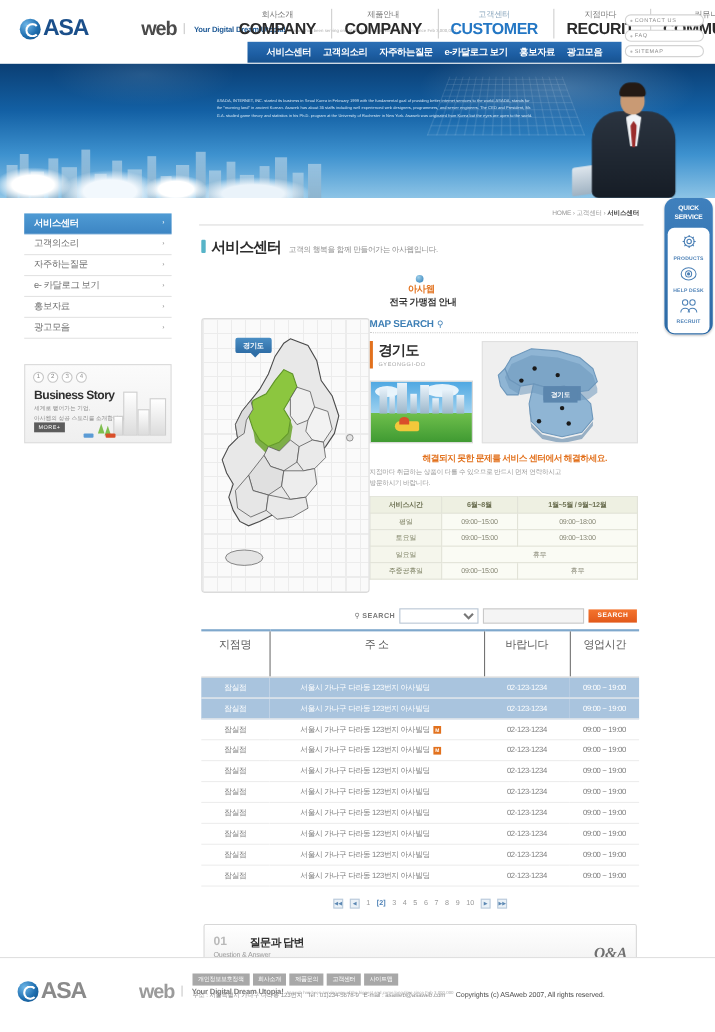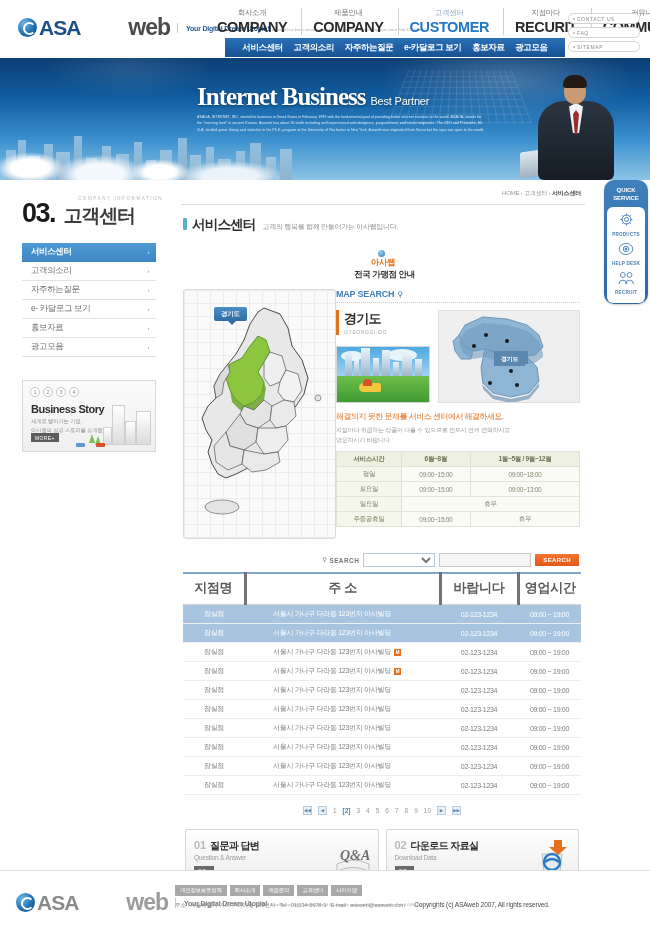--- a/index.html
+++ b/index.html
@@ -18,21 +18,21 @@
     width: 19px; height: 19px; border-radius: 50%;
     background: radial-gradient(circle at 32% 30%, #6fb7e8 0%, #1f6fb0 55%, #0d4a80 100%);
     position: relative; margin-right: 2px;
   }
   .logo-mark::after {
     content: ""; position: absolute; left: 5px; top: 4px;
     width: 9px; height: 9px; border-radius: 50%;
     border: 2px solid #fff; border-right-color: transparent;
   }
   .logo-text { font-size: 21px; font-weight: bold; letter-spacing: -1px; color: #1b4f8a; }
-  .logo-text .web { color: #4a4a4a; font-weight: bold; font-size: 23px; padding-left: 48px; }
+  .logo-text .web { color: #4a4a4a; font-weight: bold; font-size: 18px; padding-left: 48px; }
   .logo-tag { margin-left: 7px; padding-left: 8px; border-left: 1px solid #c9c9c9; }
   .logo-tag-main { font-size: 7px; font-weight: bold; color: #1f5a96; letter-spacing: -.2px; }
   .logo-tag-sub { font-size: 4px; color: #adadad; line-height: 1.45; margin-top: 1px; }
 
   .mainnav { position: absolute; left: 208px; top: 8px; display: flex; }
   .navitem { padding: 0 14px 0 9px; position: relative; text-align: left; }
   .navitem + .navitem { border-left: 1px solid #cfcfcf; padding-left: 11px; }
   .nav-kr { font-size: 7.5px; color: #777; letter-spacing: -.3px; display: block; text-align: center; }
   .nav-en { font-size: 14.5px; font-weight: bold; color: #2b2b2b; letter-spacing: -.4px; display: block; margin-top: 1px; }
   .navitem.active .nav-en { color: #2477c4; }
@@ -225,21 +225,21 @@
   }
   .region-map .tag {
     position: absolute; left: 55px; top: 42px; background: #5b86ae; color: #fff;
     font-size: 6px; font-weight: bold; padding: 2px 7px; letter-spacing: -.3px; z-index: 4;
   }
   .region-map .dot { position: absolute; width: 4px; height: 4px; border-radius: 50%; background: #1a1a1a; z-index: 3; }
 
   .reg-desc { margin-top: 8px; }
   .reg-desc .l1 { font-size: 11px; font-weight: bold; color: #333; letter-spacing: -.7px; font-family: "Liberation Serif", serif; }
   .reg-desc .l1 .brand { color: #c0392b; }
-  .reg-desc .l2 { font-size: 8px; font-weight: normal; color: #e2711d; letter-spacing: -.5px; margin-top: 2px; }
+  .reg-desc .l2 { font-size: 8px; font-weight: bold; color: #e2711d; letter-spacing: -.5px; margin-top: 2px; margin-left: 48px; }
   .reg-desc .l3 { font-size: 6px; color: #999; line-height: 1.7; margin-top: 3px; letter-spacing: -.2px; }
 
   .hours { width: 244px; border-collapse: collapse; margin-top: 6px; }
   .hours th, .hours td {
     border: 1px solid #e2e3d8; text-align: center; font-size: 6.5px; padding: 2.5px 0;
     letter-spacing: -.3px;
   }
   .hours th { background: #eef0e2; color: #6f7355; font-weight: bold; }
   .hours td { background: #fafbf4; color: #8a8a78; }
   .hours td.lbl { background: #f5f6ec; color: #7d8063; }
@@ -254,24 +254,24 @@
     width: 92px; height: 14px; font-size: 6.5px; border: 1px solid #c9c9c9; background: #f4f4f4;
     color: #777; padding: 0 3px; font-family: inherit;
   }
   .searchbar .btn {
     background: linear-gradient(#f4742e,#e2591a); color: #fff; font-size: 6px; font-weight: bold;
     padding: 3px 8px; letter-spacing: .4px; border: 0;
   }
 
   .dtable { width: 100%; border-collapse: collapse; margin-top: 5px; }
   .dtable th {
-    font-size: 13px; color: #5a5a5a; font-weight: bold; padding: 5px 0 7px; letter-spacing: -.3px;
+    font-size: 10px; color: #5a5a5a; font-weight: normal; padding: 5px 0 22px; letter-spacing: -.3px;
     border-top: 2px solid #7fa8cc; border-bottom: 1px solid #d5d5d5; background: #fff;
   }
-  .dtable th + th { border-left: 3px solid #737373; }
+  .dtable th + th { border-left: 1px solid #737373; }
   .dtable td {
     font-size: 7px; color: #7d7d7d; padding: 4px 0; border-bottom: 1px solid #ededed;
     letter-spacing: -.3px;
   }
   .dtable tr.hl td { background: #a9c4de; color: #fff; }
   .dtable td.c { text-align: center; }
   .dtable td.addr { padding-left: 28px; }
   .mico {
     display: inline-block; width: 7px; height: 7px; background: #e2711d; color: #fff;
     font-size: 4.5px; line-height: 7px; text-align: center; margin-left: 3px;
@@ -285,21 +285,21 @@
     width: 9px; height: 9px; border: 1px solid #b9cadb; background: #eaf1f7;
     font-size: 4.5px; color: #5c88b3; display: flex; align-items: center; justify-content: center;
   }
 
   .boxrow { display: flex; gap: 7px; margin-top: 14px; padding: 0 2px; }
   .ibox {
     flex: 1; height: 44px; border: 1px solid #d7d7d7; border-radius: 2px; position: relative;
     background: linear-gradient(180deg,#ffffff,#f0f0f0);
   }
   .ibox .n { position: absolute; left: 8px; top: 9px; font-size: 11px; color: #b9b9b9; font-weight: bold; }
-  .ibox .kr { position: absolute; left: 24px; top: 9px; font-size: 10px; font-weight: bold; color: #2e2e2e; letter-spacing: -.6px; }
+  .ibox .kr { position: absolute; left: 41px; top: 9px; font-size: 10px; font-weight: bold; color: #2e2e2e; letter-spacing: -.6px; }
   .ibox .en { position: absolute; left: 8px; top: 24px; font-size: 6.5px; color: #9a9a9a; letter-spacing: -.2px; }
   .ibox .go {
     position: absolute; left: 8px; top: 36px; background: #6a6a6a; color: #fff;
     font-size: 5px; padding: 1.5px 4px; letter-spacing: .3px;
   }
   .ibox .art { position: absolute; right: 6px; top: 8px; width: 38px; height: 38px; }
 
   
   .quick {
     position: absolute; right: 2px; top: 0; width: 44px; height: 124px;
@@ -399,44 +399,35 @@
         <i style="left:190px;width:11px;height:25px"></i>
       <i style="left:206px;width:8px;height:33px"></i>
         <i style="left:218px;width:13px;height:21px"></i>
       <i style="left:236px;width:9px;height:29px"></i>
         <i style="left:250px;width:11px;height:37px"></i>
       <i style="left:266px;width:10px;height:23px"></i>
         <i style="left:280px;width:12px;height:31px"></i>
     </div>
     <div class="hero-clouds"></div>
     <div class="hero-text">
-      <div class="hero-title">
-        <span>Internet Business</span>
-        <small>Best Partner</small>
-      </div>
       <div class="hero-desc">ASAOA, INTERNET, INC. started its business in Seoul Korea in February 1999 with the fundamental goal of providing better internet services to the world. ASAOA, stands for the "morning land" in ancient Korean. Asaweb has about 35 staffs including well experienced web designers, programmers, and server engineers. The CEO and President, Mr. G.A. studied game theory and statistics in his Ph.D. program at the University of Rochester in New York. Asaweb was originated from Korea but the eyes are open to the world.</div>
     </div>
     <div class="hero-man">
       <span class="laptop"></span>
         <span class="body"></span>
         <span class="shirt"></span>
       <span class="tie"></span>
         <span class="head"></span>
         <span class="hair"></span>
     </div>
   </div>
 
   <div class="body-wrap">
 
     <div class="leftcol">
-      <div class="pagehead">
-        <div class="eyebrow">COMPANY INFORMATION</div>
-        <span class="num">03.</span>
-        <span class="kr">고객센터</span>
-      </div>
 
       <div class="lnb">
         <div class="lnb-item active">
           <span>서비스센터</span>
           <span class="arw">›</span>
         </div>
         <div class="lnb-item">
           <span>고객의소리</span>
           <span class="arw">›</span>
         </div>
@@ -726,35 +717,20 @@
             <span class="kr">질문과 답변</span>
             <span class="en">Question &amp; Answer</span>
             <span class="go">GO+</span>
             <span class="art">
               <svg width="38" height="38" viewBox="0 0 38 38">
                 <path d="M3 26 Q19 18 35 26 L35 33 Q19 26 3 33 Z" fill="#f2f2f2" stroke="#b9b9b9"></path>
                 <text x="6" y="22" font-family="Liberation Serif, serif" font-size="14" font-style="italic" font-weight="bold" fill="#6f6f6f">Q&amp;A</text>
               </svg>
             </span>
           </div>
-          <div class="ibox">
-            <span class="n">02</span>
-            <span class="kr">다운로드 자료실</span>
-            <span class="en">Download Data</span>
-            <span class="go">GO+</span>
-            <span class="art">
-              <svg width="38" height="38" viewBox="0 0 38 38">
-                <ellipse cx="18" cy="34" rx="11" ry="3" fill="#cfd8de"></ellipse>
-                <path d="M8 16 L28 16 L26 34 L10 34 Z" fill="#e6ebef" stroke="#b4bfc7"></path>
-                <circle cx="18" cy="24" r="8" fill="none" stroke="#2b7cc4" stroke-width="2.5"></circle>
-                <path d="M11 24 Q18 18 25 24" stroke="#2b7cc4" stroke-width="2.5" fill="none"></path>
-                <path d="M20 2 L28 2 L28 9 L33 9 L24 17 L15 9 L20 9 Z" fill="#e2711d"></path>
-              </svg>
-            </span>
-          </div>
         </div>
       </div>
     </div>
 
     <div class="quick">
       <div class="quick-head">
         <span>QUICK</span><br>
         <span>SERVICE</span>
       </div>
       <div class="quick-body">

